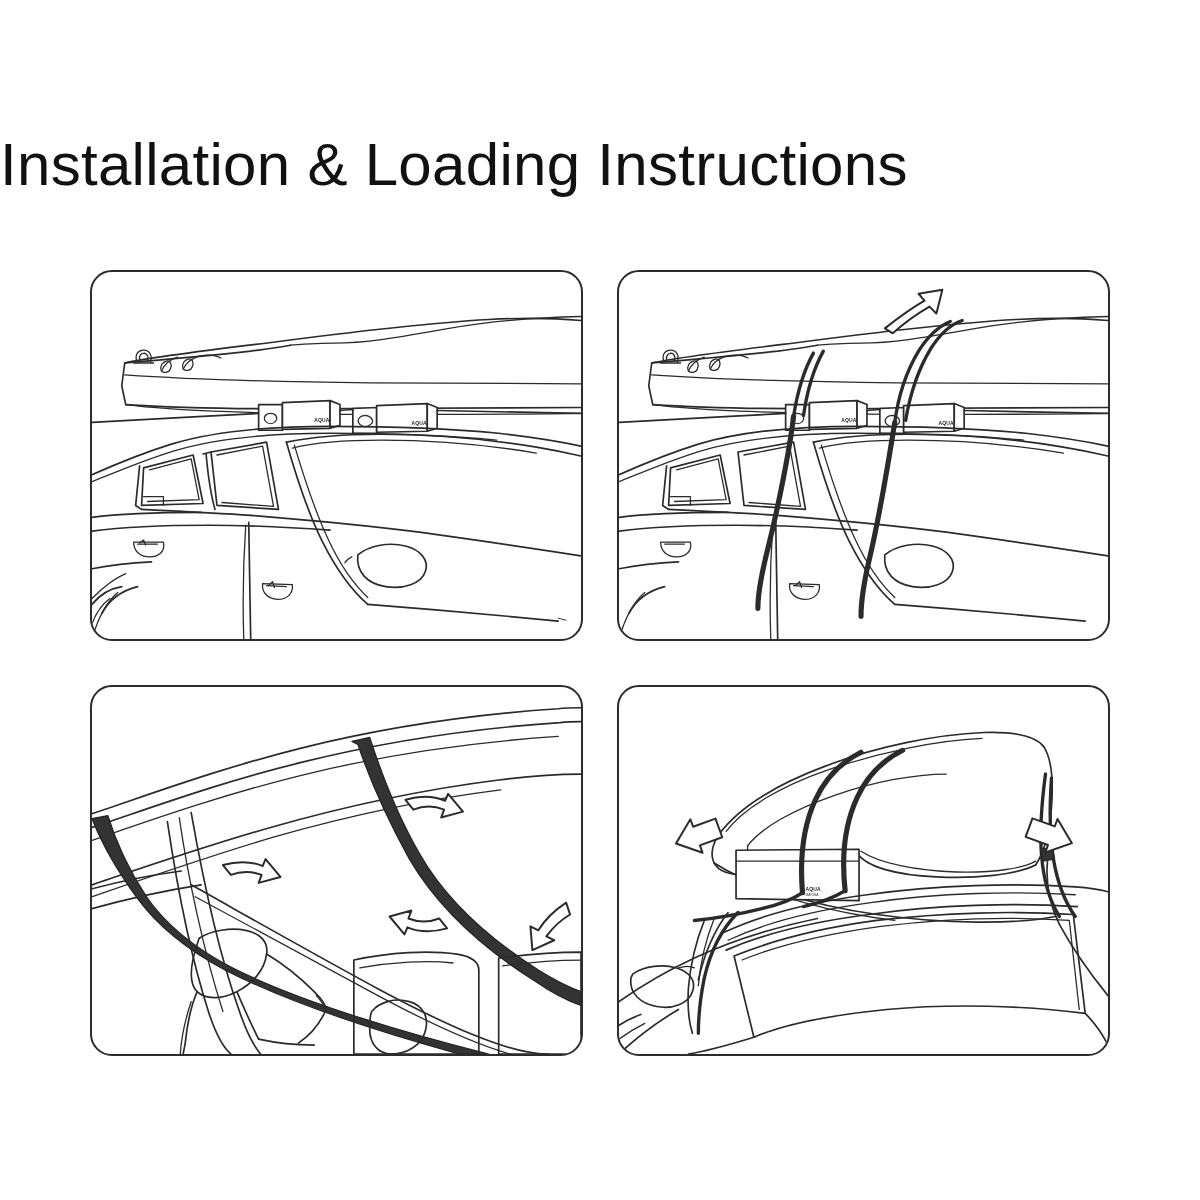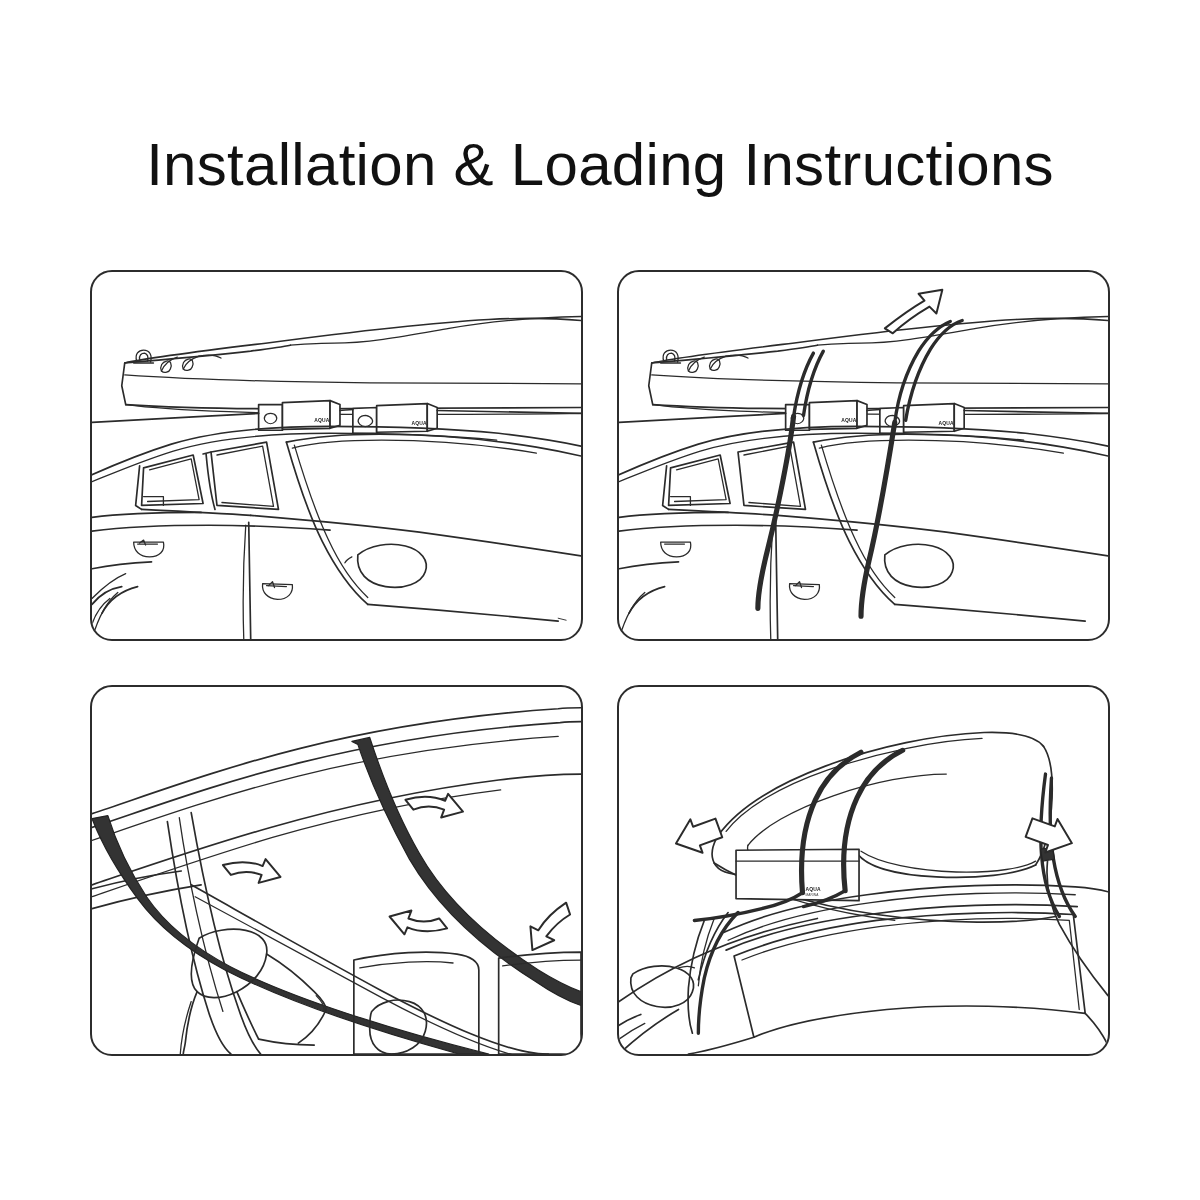--- a/index.html
+++ b/index.html
@@ -6,21 +6,21 @@
   body{
     width:1200px;height:1200px;
     background:#ffffff;
     font-family:"Liberation Sans", sans-serif;
     overflow:hidden;
     position:relative;
   }
   #page-title{
     position:absolute;
     left:0;top:92px;width:1200px;
-    text-align:center;
+    text-align:left;
     font-size:60px;
     font-weight:300;
     letter-spacing:0.3px;
     color:#111111;
     line-height:1.1;
     white-space:nowrap;
   }
   .panel-grid{
     position:absolute;
     left:90px;top:270px;

